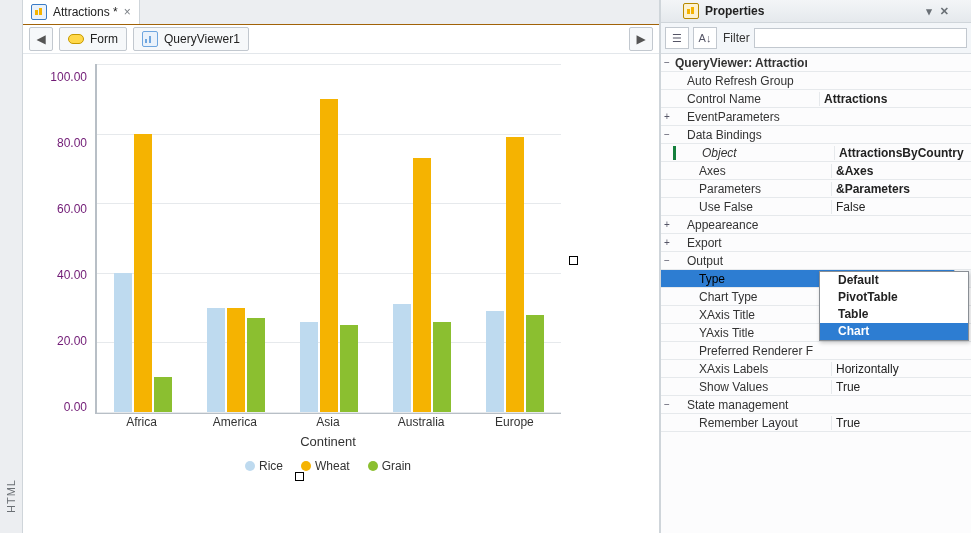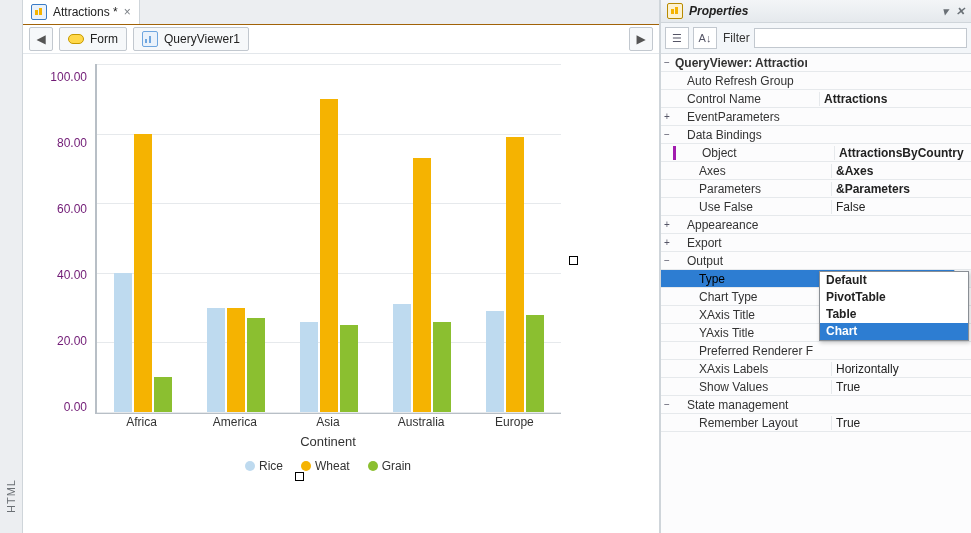--- a/index.html
+++ b/index.html
@@ -230,25 +230,24 @@
     flex-direction: column;
     background: #fcfcfd;
     border-left: 1px solid #cfd5da;
   }
   .props-title {
     height: 22px;
     background: linear-gradient(#f3f5f7,#e5e9ed);
     border-bottom: 1px solid #cfd5da;
     display: flex;
     align-items: center;
-    padding: 0 6px;
+    padding: 0 22px;
     gap: 6px;
     font-weight: bold;
     font-size: 12px;
-    font-style: italic;
   }
   .pin-close {
     margin-left: auto;
     display: flex; gap: 8px;
     color: #6a7076; font-size: 11px;
   }
   .props-filter {
     height: 26px;
     display: flex;
     align-items: center;
@@ -320,21 +319,21 @@
   
   .dropdown {
     position: absolute;
     background:#fff;
     border:1px solid #8a8f95;
     box-shadow: 1px 2px 4px rgba(0,0,0,.2);
     font-size:12px;
     z-index: 20;
   }
   .dropdown .opt {
-    padding: 1px 6px;
+    padding: 1px 18px;
     height: 15px;
     line-height:15px;
     white-space:nowrap;
   }
   .dropdown .opt.hover {
     background:#2d7dd2; color:#fff;
   }
 </style>
 </head>
 <body>
@@ -469,21 +468,21 @@
         <div class="cell-name indent1">EventParameters</div>
         <div class="cell-val"></div>
       </div>
       <div class="row section">
         <div class="gut">−</div>
         <div class="cell-name indent1">Data Bindings</div>
         <div class="cell-val"></div>
       </div>
       <div class="row">
         <div class="gut"></div>
-        <div class="cell-name indent2" style="border-left:3px solid #a21caf;">Object</div>
+        <div class="cell-name indent2" style="border-left:3px solid #15803d;font-style:italic;">Object</div>
         <div class="cell-val bold">AttractionsByCountry</div>
       </div>
       <div class="row">
         <div class="gut"></div>
         <div class="cell-name indent2">Axes</div>
         <div class="cell-val bold">&amp;Axes</div>
       </div>
       <div class="row">
         <div class="gut"></div>
         <div class="cell-name indent2">Parameters</div>

